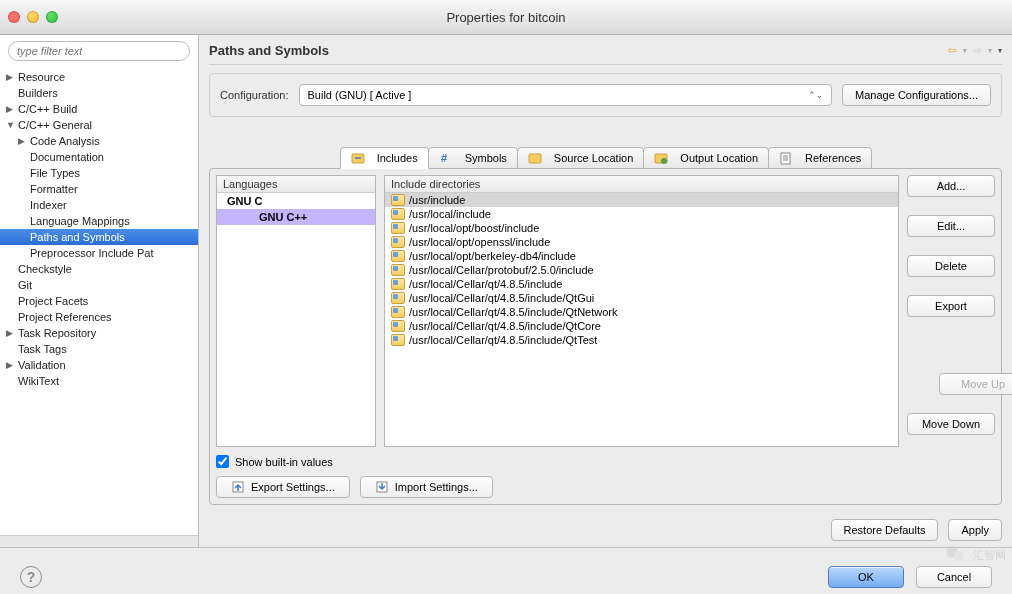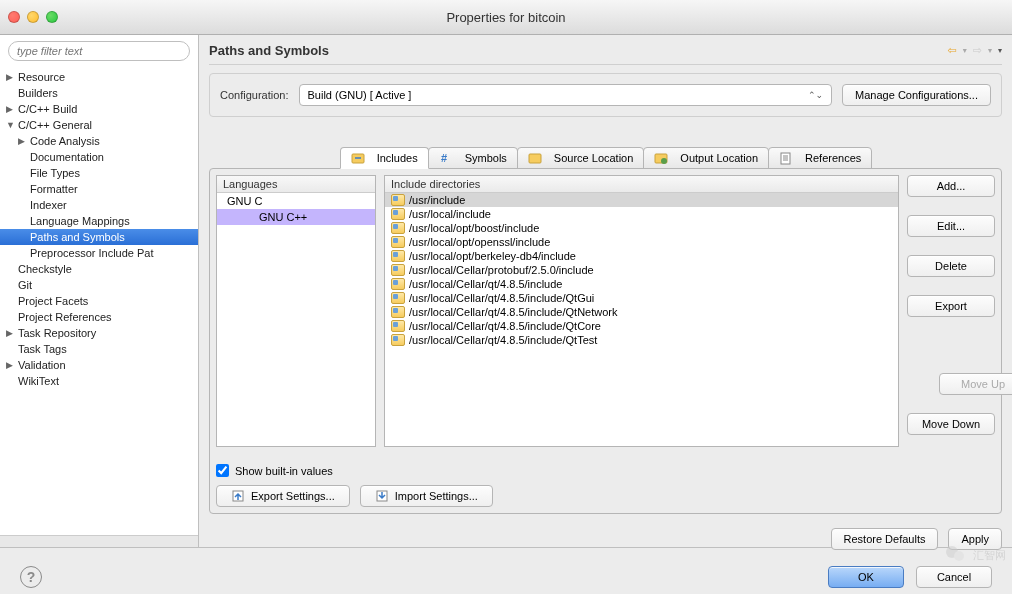--- a/index.html
+++ b/index.html
@@ -47,34 +47,34 @@
 .tab.active { background: #fff; border-bottom: 1px solid #fff; position: relative; z-index: 2; }
 .tab .ticon { width: 14px; height: 14px; display: inline-flex; align-items: center; justify-content: center; }
 
 .panel { border: 1px solid #b5b5b5; background: #ececec; border-radius: 4px; margin-top: -1px; padding: 6px; }
 .panel-inner { display: flex; gap: 8px; }
 
 .langs { width: 160px; border: 1px solid #b5b5b5; background: #fff; }
 .langs .hdr, .dirs .hdr { background: linear-gradient(#f8f8f8, #eaeaea); border-bottom: 1px solid #ccc; padding: 2px 6px; color: #333; }
 .langs .row { padding: 2px 10px; }
 .langs .row.sel { background: #c4b5fd; padding-left: 42px; }
-.langs .body { height: 253px; }
+.langs .body { height: 253px; font-weight: bold; }
 
 .dirs { flex: 1; border: 1px solid #b5b5b5; background: #fff; }
 .dirs .body { height: 200px; }
 .dirs .row { display: flex; align-items: center; gap: 4px; padding: 1px 6px; }
 .dirs .row.sel { background: #d6d6d6; }
 .dirs .ficon { width: 14px; height: 12px; background: linear-gradient(#ffe9a8, #f6cc5f); border: 1px solid #c9a23d; border-radius: 2px; position: relative; flex-shrink: 0; }
 .dirs .ficon::after { content: ""; position: absolute; left: 1px; top: 1px; width: 5px; height: 5px; background: #6aa0d8; border-radius: 1px; }
 
 .side-btns { width: 88px; display: flex; flex-direction: column; gap: 18px; }
 .side-btns .btn { width: 100%; }
 .side-btns .gap { height: 20px; }
 
-.chkrow { margin-top: 17px; display: flex; align-items: center; gap: 6px; }
+.chkrow { margin-top: 8px; display: flex; align-items: center; gap: 6px; }
 .import-row { margin-top: 8px; display: flex; gap: 10px; }
 .import-row .btn { padding: 0 14px; display: inline-flex; align-items: center; gap: 6px; }
 
 .restore-row { margin-top: 14px; display: flex; justify-content: flex-end; gap: 10px; padding-bottom: 8px; }
 
 .footer { border-top: 1px solid #bfbfbf; height: 58px; background: #ececec; display: flex; align-items: center; justify-content: space-between; padding: 0 20px; }
 .help { width: 22px; height: 22px; border: 1.5px solid #8a8a8a; border-radius: 50%; color: #8a8a8a; display: flex; align-items: center; justify-content: center; font-size: 14px; font-weight: bold; }
 .footer-btns { display: flex; gap: 12px; }
 .btn.primary { background: linear-gradient(#b9d7fb, #77adf2); border: 1px solid #4a7cc2; min-width: 76px; }
 

